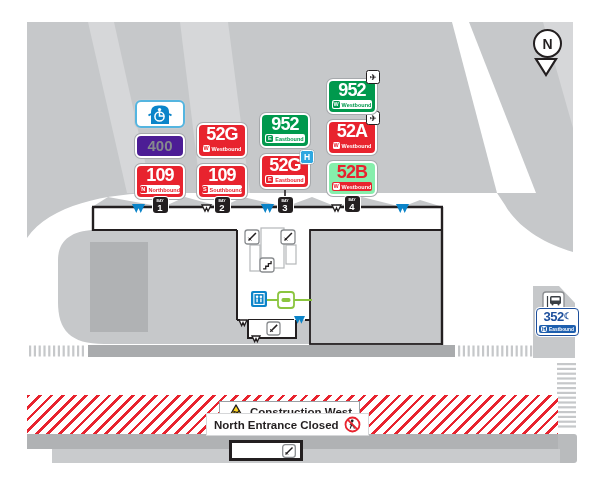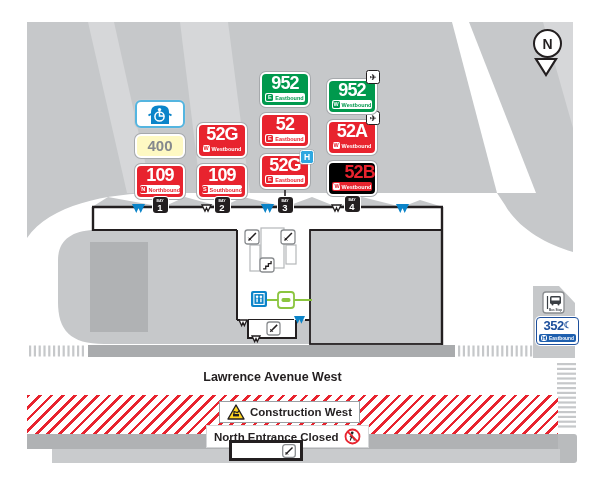--- a/index.html
+++ b/index.html
@@ -6,23 +6,23 @@
   #stage{position:relative;width:600px;height:477px;background:#fff;overflow:hidden;
          font-family:"Liberation Sans",sans-serif;}
   .abs{position:absolute;}
   svg{display:block;}
 
   
   .col{position:absolute;display:flex;flex-direction:column-reverse;align-items:center;gap:6px;width:52px;}
   .badge{position:relative;width:50px;border:2px solid #fff;border-radius:6px;
          box-shadow:0 0 0 1px #a6a9ac;box-sizing:border-box;text-align:center;background:var(--rc,#e8232e);}
   .badge .num{font-weight:700;font-size:18px;line-height:18px;color:#fff;letter-spacing:-0.8px;}
-  .badge.outline{background:#000000;text-align:right;}
+  .badge.outline{background:#86efac;}
   .badge.outline .num{color:var(--rc);}
-  .badge.plain{background:#fef9c3;}
+  .badge.plain{background:#4c1d95;}
   .badge.plain .num{color:#85898d;font-size:15px;line-height:19px;letter-spacing:0;}
   .strip{height:9px;margin:1px 3px 3px;border-radius:2px;display:flex;align-items:center;justify-content:center;gap:2px;font-weight:700;}
   .strip.white{background:#fff;}
   .strip.white .lbox{background:var(--rc);color:#fff;}
   .strip.white .word{color:var(--rc);}
   .strip.solid{background:var(--rc);}
   .strip.solid .lbox{background:#fff;color:var(--rc);}
   .strip.solid .word{color:#fff;}
   .lbox{width:7px;height:7px;font-size:5.5px;line-height:7px;border-radius:1.5px;}
   .word{font-size:5.5px;letter-spacing:0;}
@@ -267,27 +267,20 @@
       </div>
       <div class="col" style="left: 259px; bottom: 288px;">
         <div class="badge " style="--rc: #e8232e;">
           <div class="num">52G</div>
           <div class="strip white">
             <span class="lbox">E</span>
             <span class="word">Eastbound</span>
           </div>
           <span class="cornerbox hosp">H</span>
         </div>
-        <div class="badge " style="--rc: #e8232e;">
-          <div class="num">52</div>
-          <div class="strip white">
-            <span class="lbox">E</span>
-            <span class="word">Eastbound</span>
-          </div>
-        </div>
         <div class="badge green" style="--rc: #00994d;">
           <div class="num">952</div>
           <div class="strip white">
             <span class="lbox">E</span>
             <span class="word">Eastbound</span>
           </div>
         </div>
       </div>
       <div class="col" style="left: 326px; bottom: 281px;">
         <div class="badge outline" style="--rc: #e8232e;">
@@ -309,45 +302,44 @@
           <div class="num">952</div>
           <div class="strip white">
             <span class="lbox">W</span>
             <span class="word">Westbound</span>
           </div>
           <span class="cornerbox air">✈</span>
         </div>
       </div>
     </div>
 
-  <div class="abs stop352" style="left:536px;top:317px">
+  <div class="abs stop352" style="left:536px;top:308px">
     <div class="n"><span>352</span><span class="moon">☾</span></div>
     <div class="strip">
       <span class="lbox">E</span>
       <span class="word">Eastbound</span>
     </div>
   </div>
 
-  <div class="abs streetlbl" style="left:0;top:370px;width:545px">Lawrence Avenue West</div>
 
   <div class="abs hatch" style="left:27px;top:395px;width:531px;height:39px"></div>
 
   <div class="abs noticebox" style="left:219px;top:401px">
     <svg width="18" height="16" viewBox="0 0 18 16">
       <path d="M9,1 L17,15 H1 Z" fill="#ffd520" stroke="#231f20" stroke-width="1.4" stroke-linejoin="round"></path>
       <rect x="6" y="10" width="6" height="2.4" fill="#231f20"></rect>
       <path d="M7,10 L7,7.5 L10.5,8.5 L12.5,6.5" fill="none" stroke="#231f20" stroke-width="1.2"></path>
     </svg>
     <span>Construction West</span>
   </div>
 
   <div class="abs" style="left:27px;top:434px;width:531px;height:15px;background:#b0b2b4"></div>
   <div class="abs" style="left:52px;top:449px;width:508px;height:14px;background:#c9cbcd"></div>
 
-  <div class="abs noticebox noborder" style="left:206px;top:425px">
+  <div class="abs noticebox noborder" style="left:206px;top:413px">
     <span>North Entrance Closed</span>
     <svg width="17" height="17" viewBox="0 0 17 17">
       <circle cx="8.5" cy="8.5" r="7" fill="#fff" stroke="#e8232e" stroke-width="1.8"></circle>
       <circle cx="8.2" cy="4.8" r="1.4" fill="#231f20"></circle>
       <path d="M8.2,6.4 L7.2,9.5 L6.2,12.6 M7.2,9.5 L9.6,9.8 L10.4,12.6 M7.6,7.4 L5.8,8.6" fill="none" stroke="#231f20" stroke-width="1.1"></path>
       <line x1="3.6" y1="3.6" x2="13.4" y2="13.4" stroke="#e8232e" stroke-width="1.8"></line>
     </svg>
   </div>
 
   <div class="abs entr" style="left:229px;top:440px;width:74px;height:21px">

